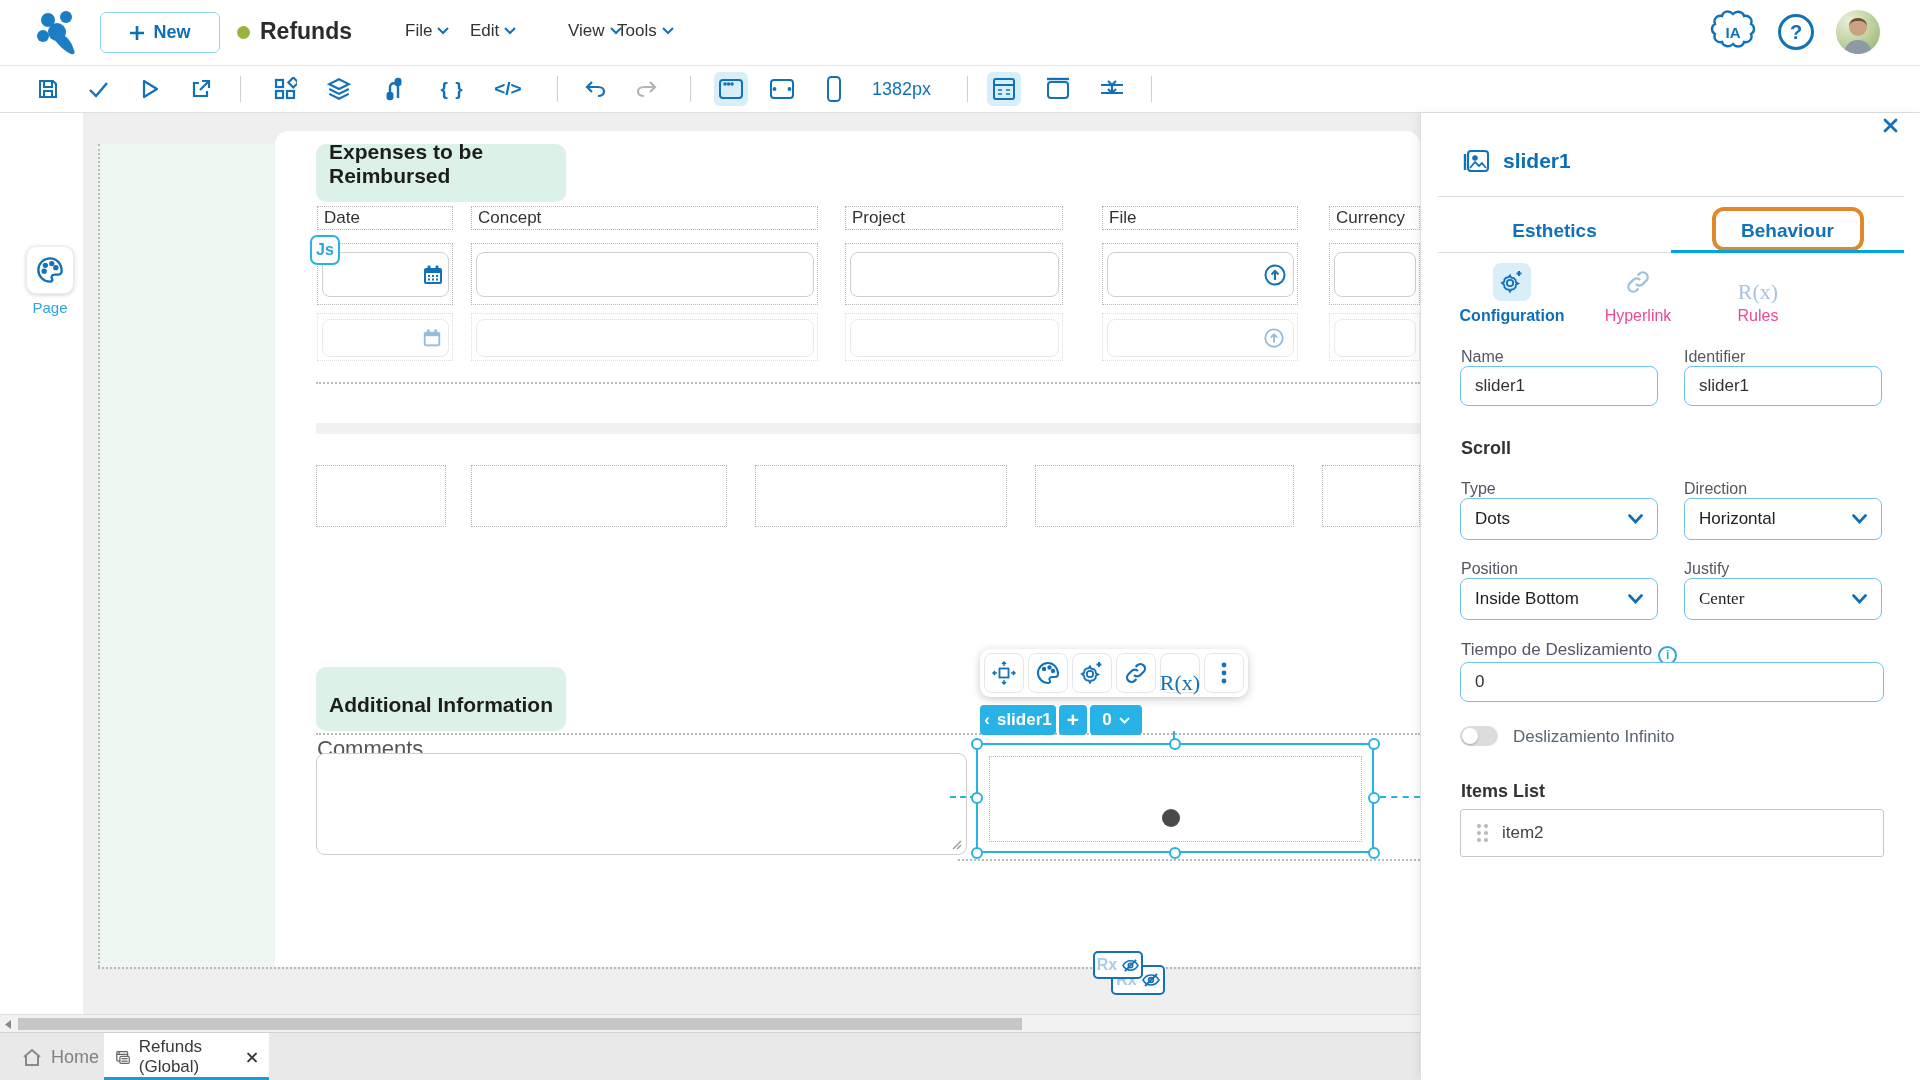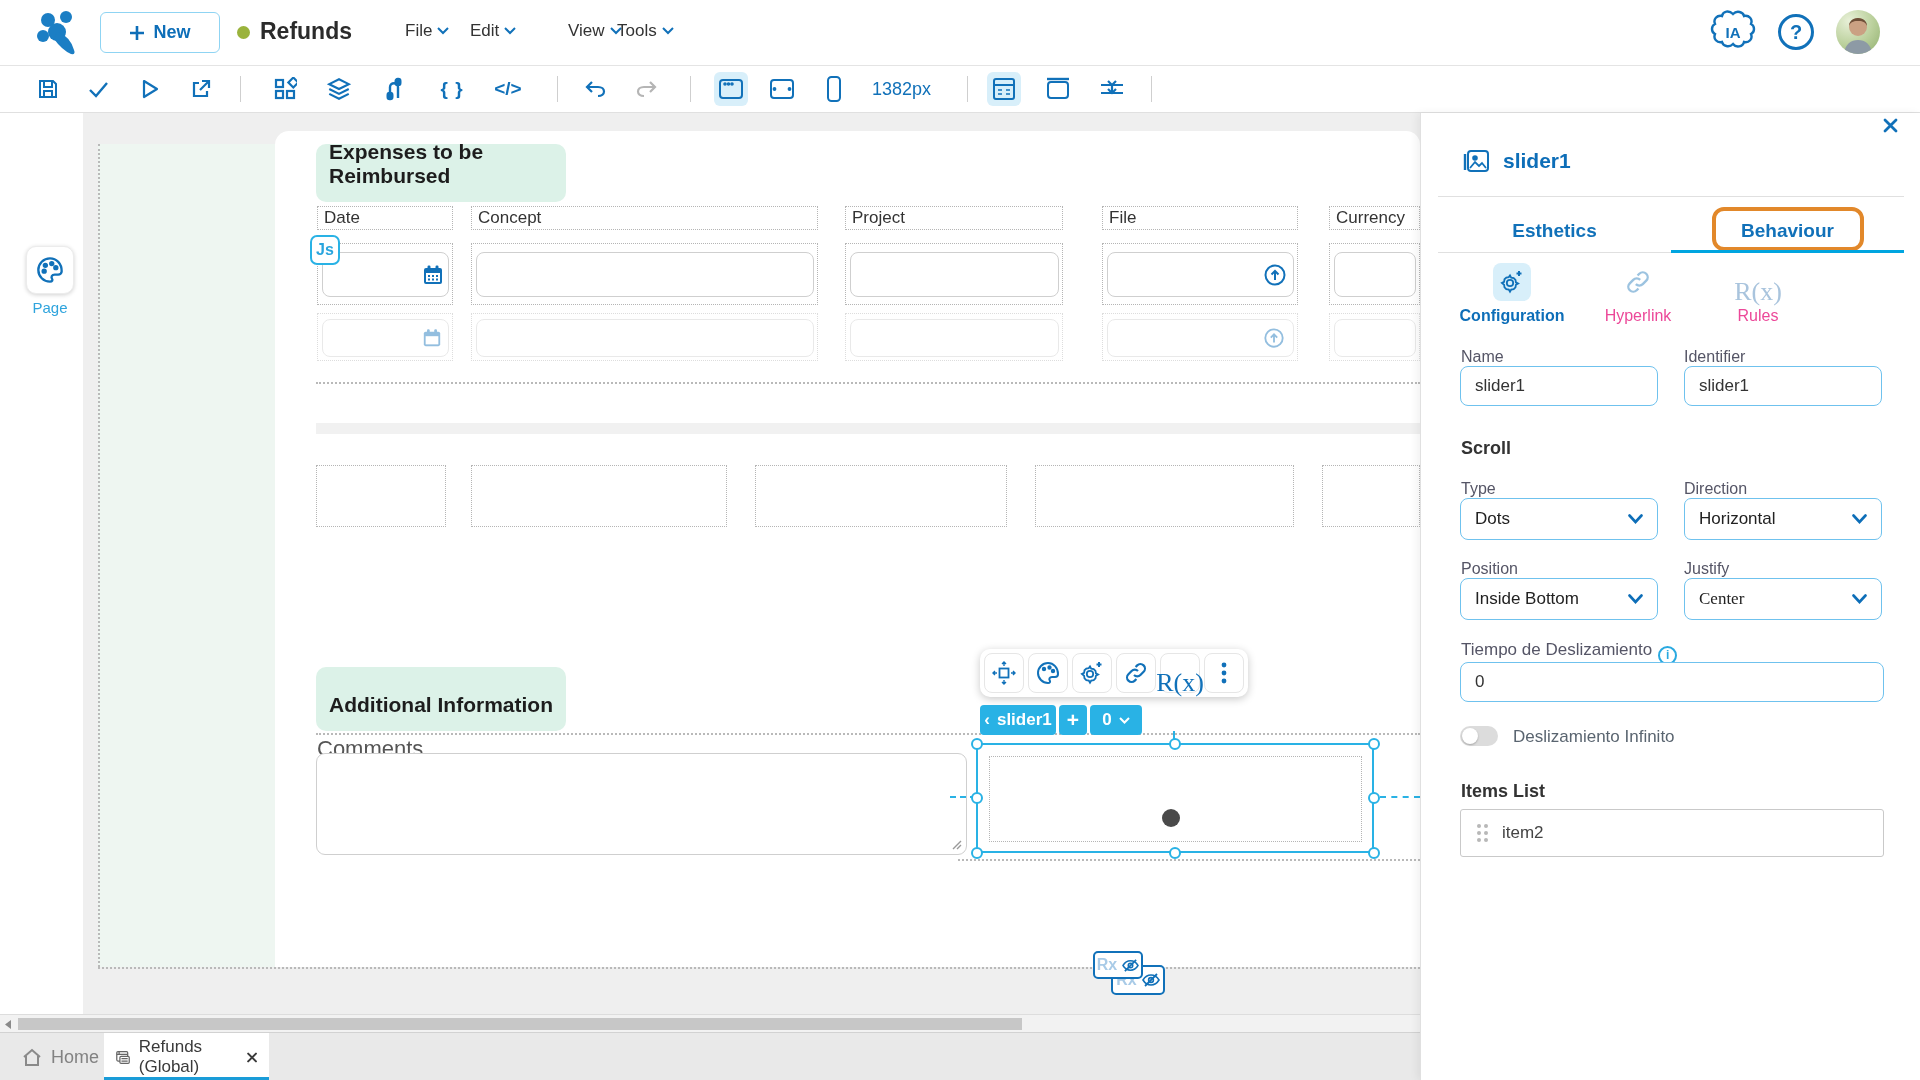--- a/index.html
+++ b/index.html
@@ -120,21 +120,21 @@
   .toggle { position:absolute; width:38px; height:20px; background:#dcdcdc; border-radius:10px; cursor:pointer; }
   .toggle .knob { position:absolute; left:2px; top:2px; width:16px; height:16px; background:#fff;
     border-radius:50%; box-shadow:0 1px 2px rgba(0,0,0,.25); }
   .item-box { position:absolute; border:1px solid #c9c9c9; border-radius:3px; background:#fff;
     display:flex; align-items:center; gap:14px; padding:0 16px; font-size:17px; color:#444; }
   .drag-dots { display:grid; grid-template-columns:4px 4px; grid-gap:3px; }
   .drag-dots i { width:4px; height:4px; background:#b8b8b8; border-radius:50%; }
   .info-i { display:inline-flex; width:19px; height:19px; border:2px solid #29a9e0; border-radius:50%;
     color:#29a9e0; font-size:12px; font-weight:bold; align-items:center; justify-content:center;
     vertical-align:-4px; margin-left:6px; font-style:normal; }
-  .rules-glyph { font-family:"Liberation Serif", serif; color:#a9c4dd; font-size:26px;margin-top:20px; }
+  .rules-glyph { font-family:"Liberation Serif", serif; color:#a9c4dd; font-size:22px;margin-top:20px; }
 </style>
 </head>
 <body>
 
 <div class="header">
   <div class="logo">
     <svg viewBox="0 0 48 46" width="48" height="46">
       <g fill="#1b7ec4">
         <circle cx="12" cy="10" r="7"></circle>
           <circle cx="30" cy="7" r="6"></circle>

